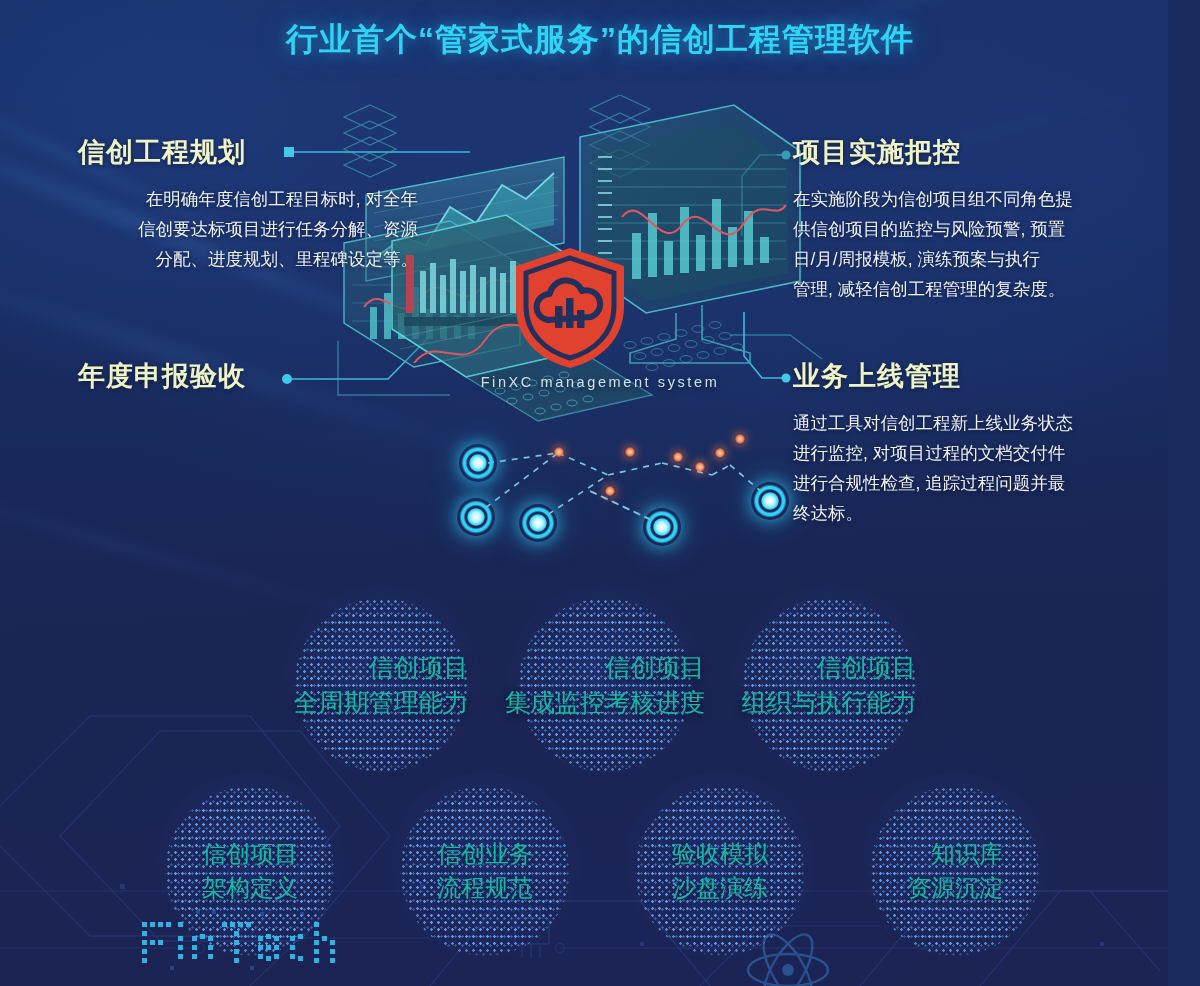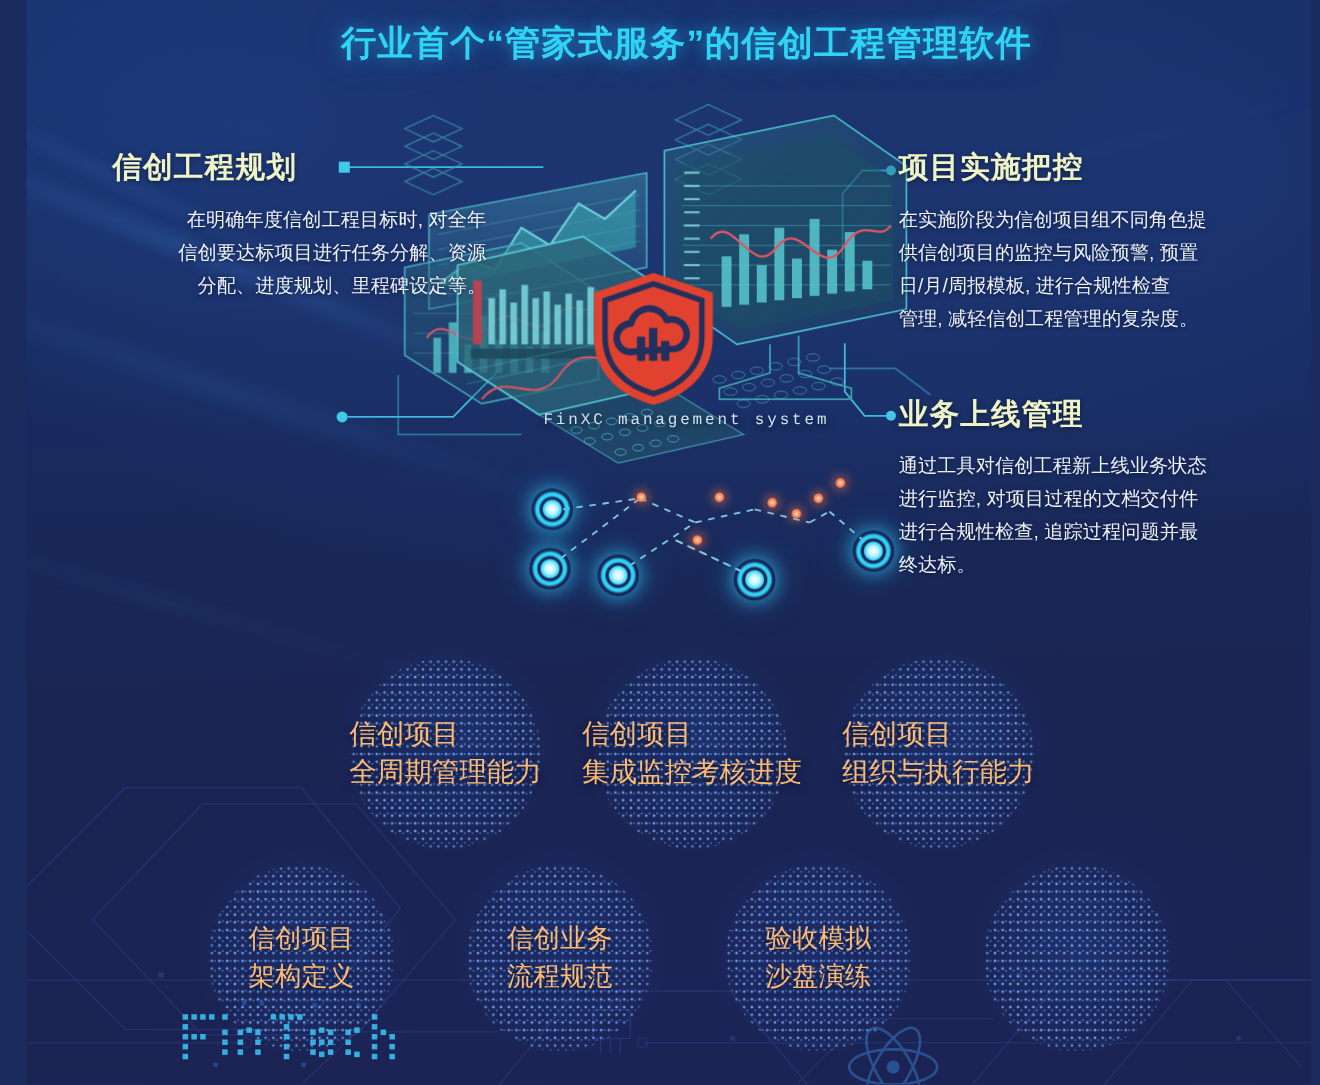--- a/index.html
+++ b/index.html
@@ -4,21 +4,21 @@
 <style>
   * { margin:0; padding:0; box-sizing:border-box; }
   html,body { width:1200px; height:986px; overflow:hidden; }
   body {
     font-family:"Liberation Sans","DejaVu Sans",sans-serif;
     background:#1a2b5e;
     position:relative;
   }
 
   
-  #stage { position:absolute; inset:0; width:1168px; height:986px; overflow:hidden;margin-left:24px; }
+  #stage { position:absolute; inset:0; width:1168px; height:986px; overflow:hidden; }
 
   .bg-base{
     position:absolute; inset:0;
     background:
       radial-gradient(ellipse 900px 520px at 50% 20%, #1d3570 0%, rgba(29,53,112,0) 70%),
       radial-gradient(ellipse 700px 400px at 18% 12%, #1e3b7d 0%, rgba(30,59,125,0) 72%),
       radial-gradient(ellipse 760px 460px at 86% 16%, #1b3472 0%, rgba(27,52,114,0) 72%),
       radial-gradient(ellipse 1100px 500px at 50% 92%, #1b2456 0%, rgba(27,36,86,0) 75%),
       linear-gradient(178deg,#17306a 0%,#182a5d 38%,#1a2553 62%,#1b2350 100%);
   }
@@ -84,39 +84,39 @@
   .illus{ position:absolute; left:330px; top:95px; width:540px; height:330px; }
 
   
   .center-cap{ position:absolute; left:380px; top:372px; width:440px; text-align:center; }
   .center-cap .cn{
     font-size:21px; font-weight:700; color:#ffffff; letter-spacing:1.5px;
     text-shadow:0 2px 8px rgba(0,0,0,.75);
   }
   .center-cap .en{
     margin-top:2px; font-size:14.5px; color:#cfe0f2; letter-spacing:2.6px;
-    font-family:Liberation Mono, monospace;
+    font-family:Liberation Sans, sans-serif;
     text-shadow:0 2px 7px rgba(0,0,0,.7);
   }
 
   
   .netwrap{ position:absolute; left:430px; top:425px; width:400px; height:130px; }
   .node{ position:absolute; width:38px; height:38px; border-radius:50%;
          transform:translate(-50%,-50%);
          background:radial-gradient(circle, #ffffff 0%, #bff4ff 17%, #35d8f7 30%, rgba(30,160,220,.0) 34%),
                     radial-gradient(circle, rgba(0,0,0,0) 40%, #2fd2f4 46%, #2fd2f4 54%, rgba(40,180,230,0) 62%);
          box-shadow:0 0 16px rgba(45,205,245,.75), 0 0 34px rgba(45,180,245,.38);
   }
   .dot-o{ position:absolute; width:11px; height:11px; border-radius:50%; transform:translate(-50%,-50%);
           background:radial-gradient(circle,#ffe2cf 0%,#ff7a45 45%,rgba(255,110,60,0) 72%);
           box-shadow:0 0 10px rgba(255,120,70,.85); }
 
   
   .bub{ position:absolute; display:flex; align-items:center; justify-content:center; }
-  .bub .lbl{ position:relative; text-align:left; color:#fdba74; font-weight:400;
+  .bub .lbl{ position:relative; text-align:right; color:#14b8a6; font-weight:400;
              text-shadow:0 2px 8px rgba(6,12,38,.9); white-space:nowrap; }
   .row-mid .lbl{ font-size:25px; line-height:1.42; }
   .row-bot .lbl{ font-size:24px; line-height:1.42; }
 
   
   .fintech{ position:absolute; left:140px; bottom:14px; width:250px; height:64px; opacity:.95; }
   .atomw{ position:absolute; left:718px; bottom:0px; width:140px; height:66px; opacity:.5; }
 </style>
 </head>
 <body>
@@ -420,28 +420,29 @@
   <div class="quad q-tl">
     <h2>信创工程规划</h2>
     <p>
       <span>在明确年度信创工程目标时, 对全年</span><br>
       <span>信创要达标项目进行任务分解、资源</span><br>
       <span>分配、进度规划、里程碑设定等。</span>
     </p>
   </div>
 
   <div class="quad q-bl">
+    <h2>年度申报验收</h2>
   </div>
 
   <div class="quad q-tr">
     <h2>项目实施把控</h2>
     <p>
       <span>在实施阶段为信创项目组不同角色提</span><br>
       <span>供信创项目的监控与风险预警, 预置</span><br>
-      <span>日/月/周报模板, 进行合规性检查</span><br>
+      <span>日/月/周报模板, 演练预案与执行</span><br>
       <span>管理, 减轻信创工程管理的复杂度。</span>
     </p>
   </div>
 
   <div class="quad q-br">
     <h2>业务上线管理</h2>
     <p>
       <span>通过工具对信创工程新上线业务状态</span><br>
       <span>进行监控, 对项目过程的文档交付件</span><br>
       <span>进行合规性检查, 追踪过程问题并最</span><br>
@@ -514,20 +515,26 @@
   <div class="bub row-bot" style="left:400px;top:786px;width:170px;height:170px;">
     <div class="lbl">
       <span>信创业务</span><br>
       <span>流程规范</span>
     </div>
   </div>
   <div class="bub row-bot" style="left:635px;top:786px;width:170px;height:170px;">
     <div class="lbl">
       <span>验收模拟</span><br>
       <span>沙盘演练</span>
+    </div>
+  </div>
+  <div class="bub row-bot" style="left:870px;top:786px;width:170px;height:170px;">
+    <div class="lbl">
+      <span>知识库</span><br>
+      <span>资源沉淀</span>
     </div>
   </div>
 
   <svg class="fintech" viewBox="0 0 250 64">
     <g fill="#36b8e8">
 
       <rect x="2" y="14" width="5" height="5"></rect>
         <rect x="10" y="14" width="5" height="5"></rect>
         <rect x="18" y="14" width="5" height="5"></rect>
         <rect x="26" y="14" width="5" height="5"></rect>

